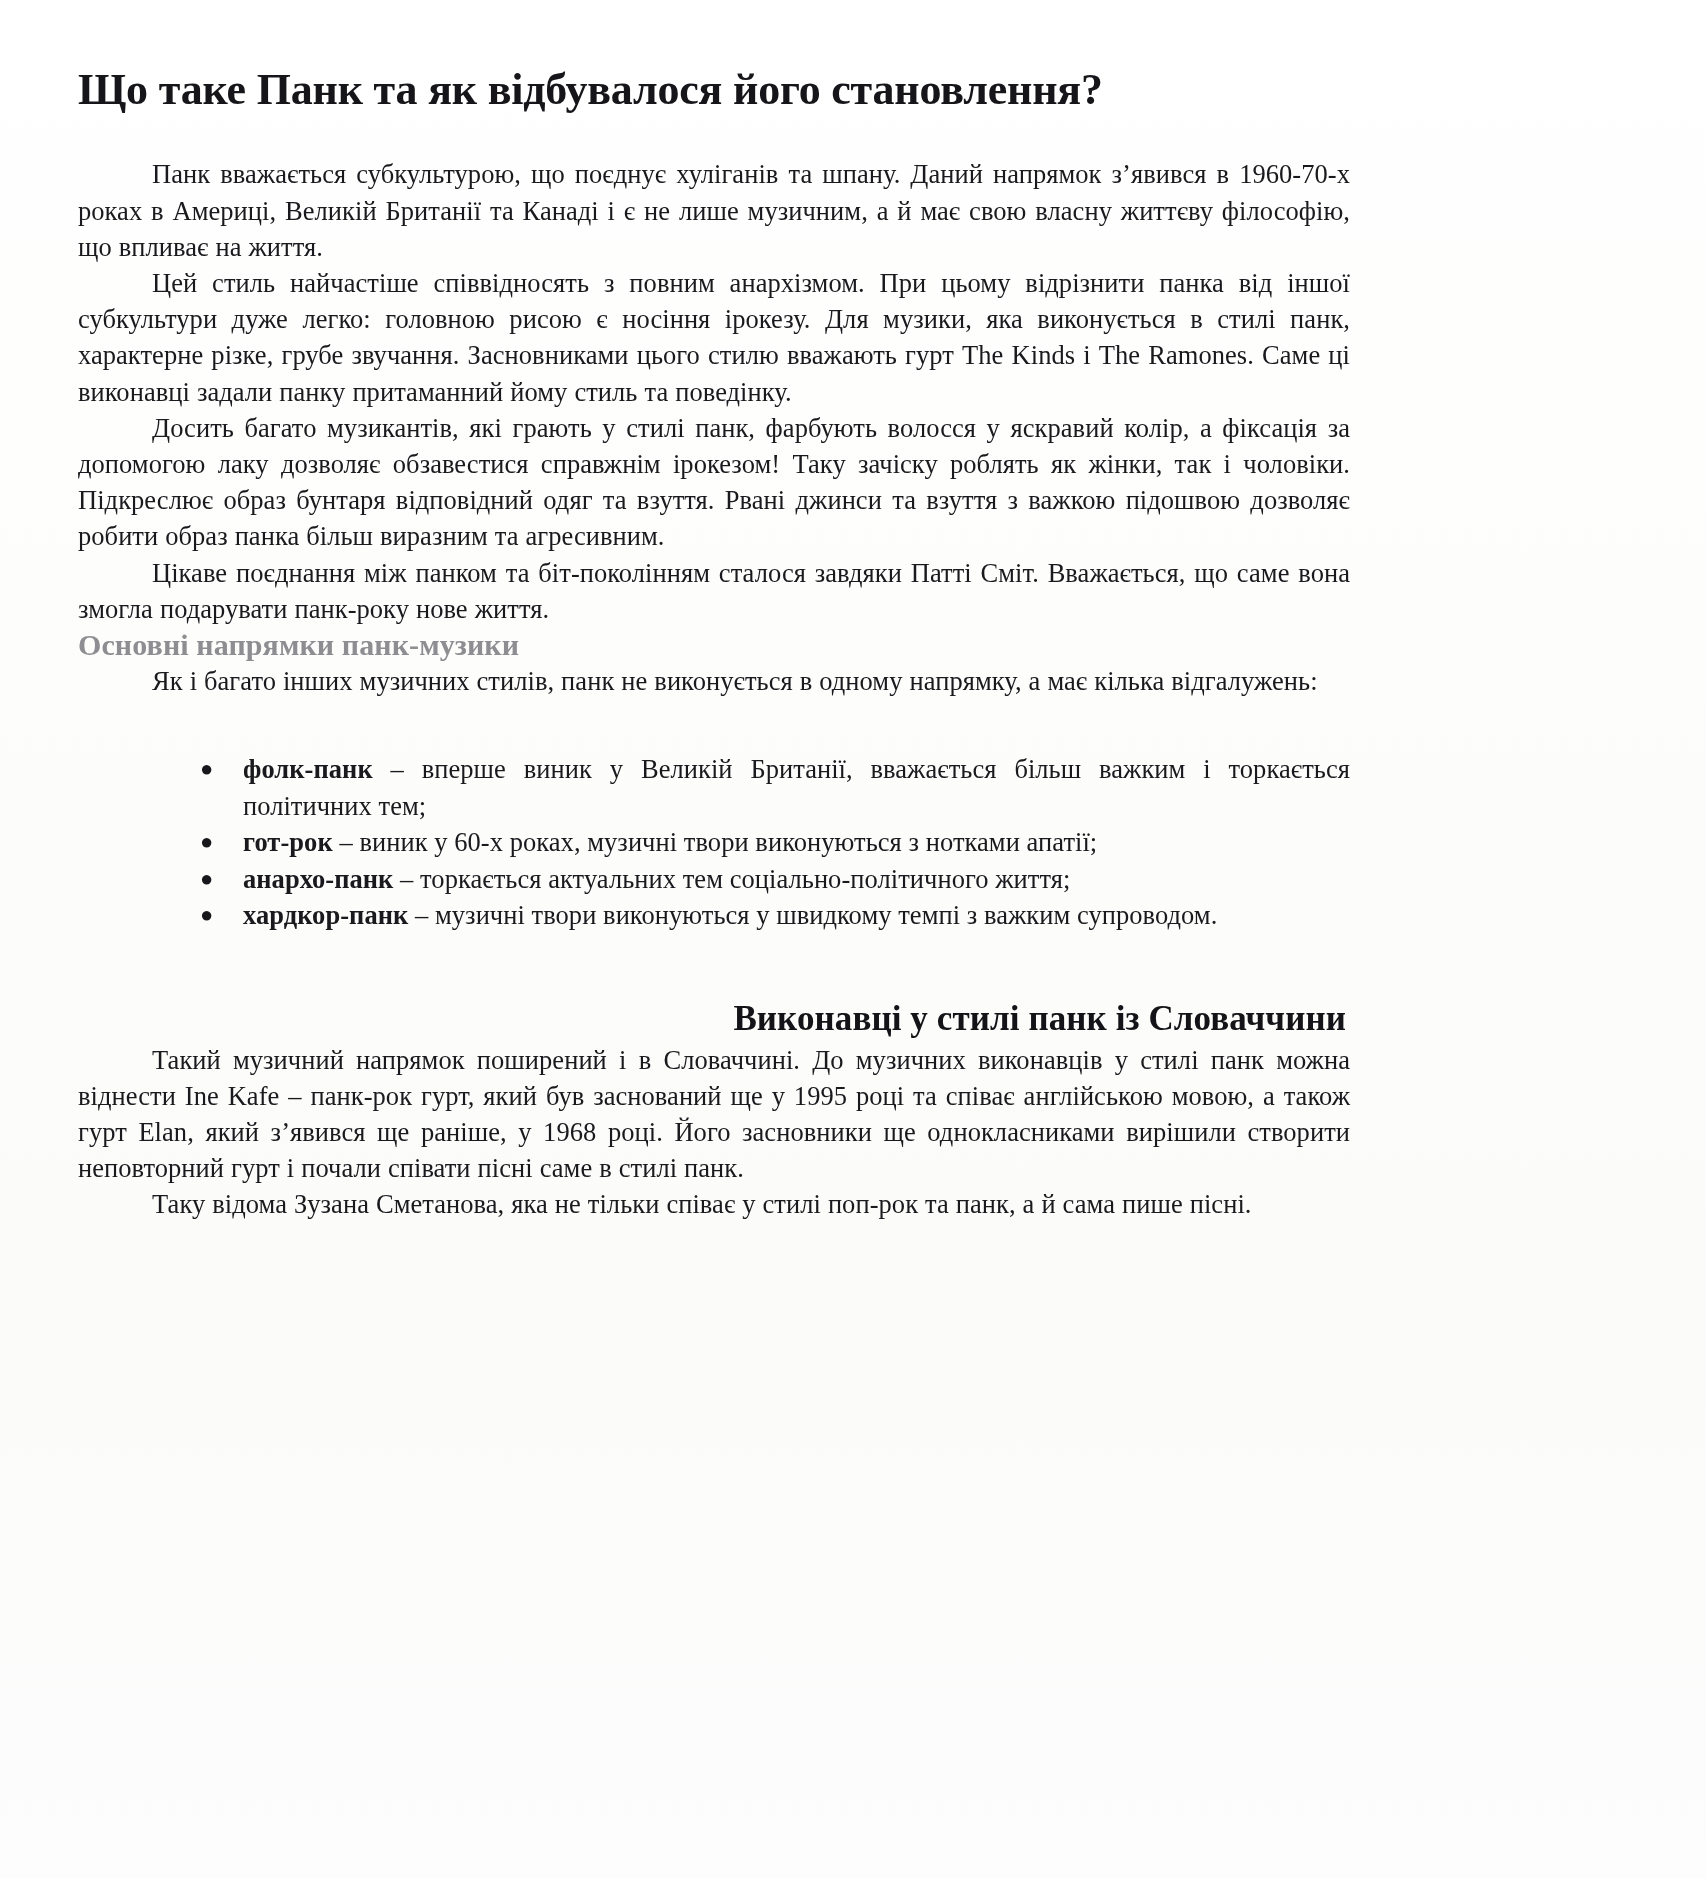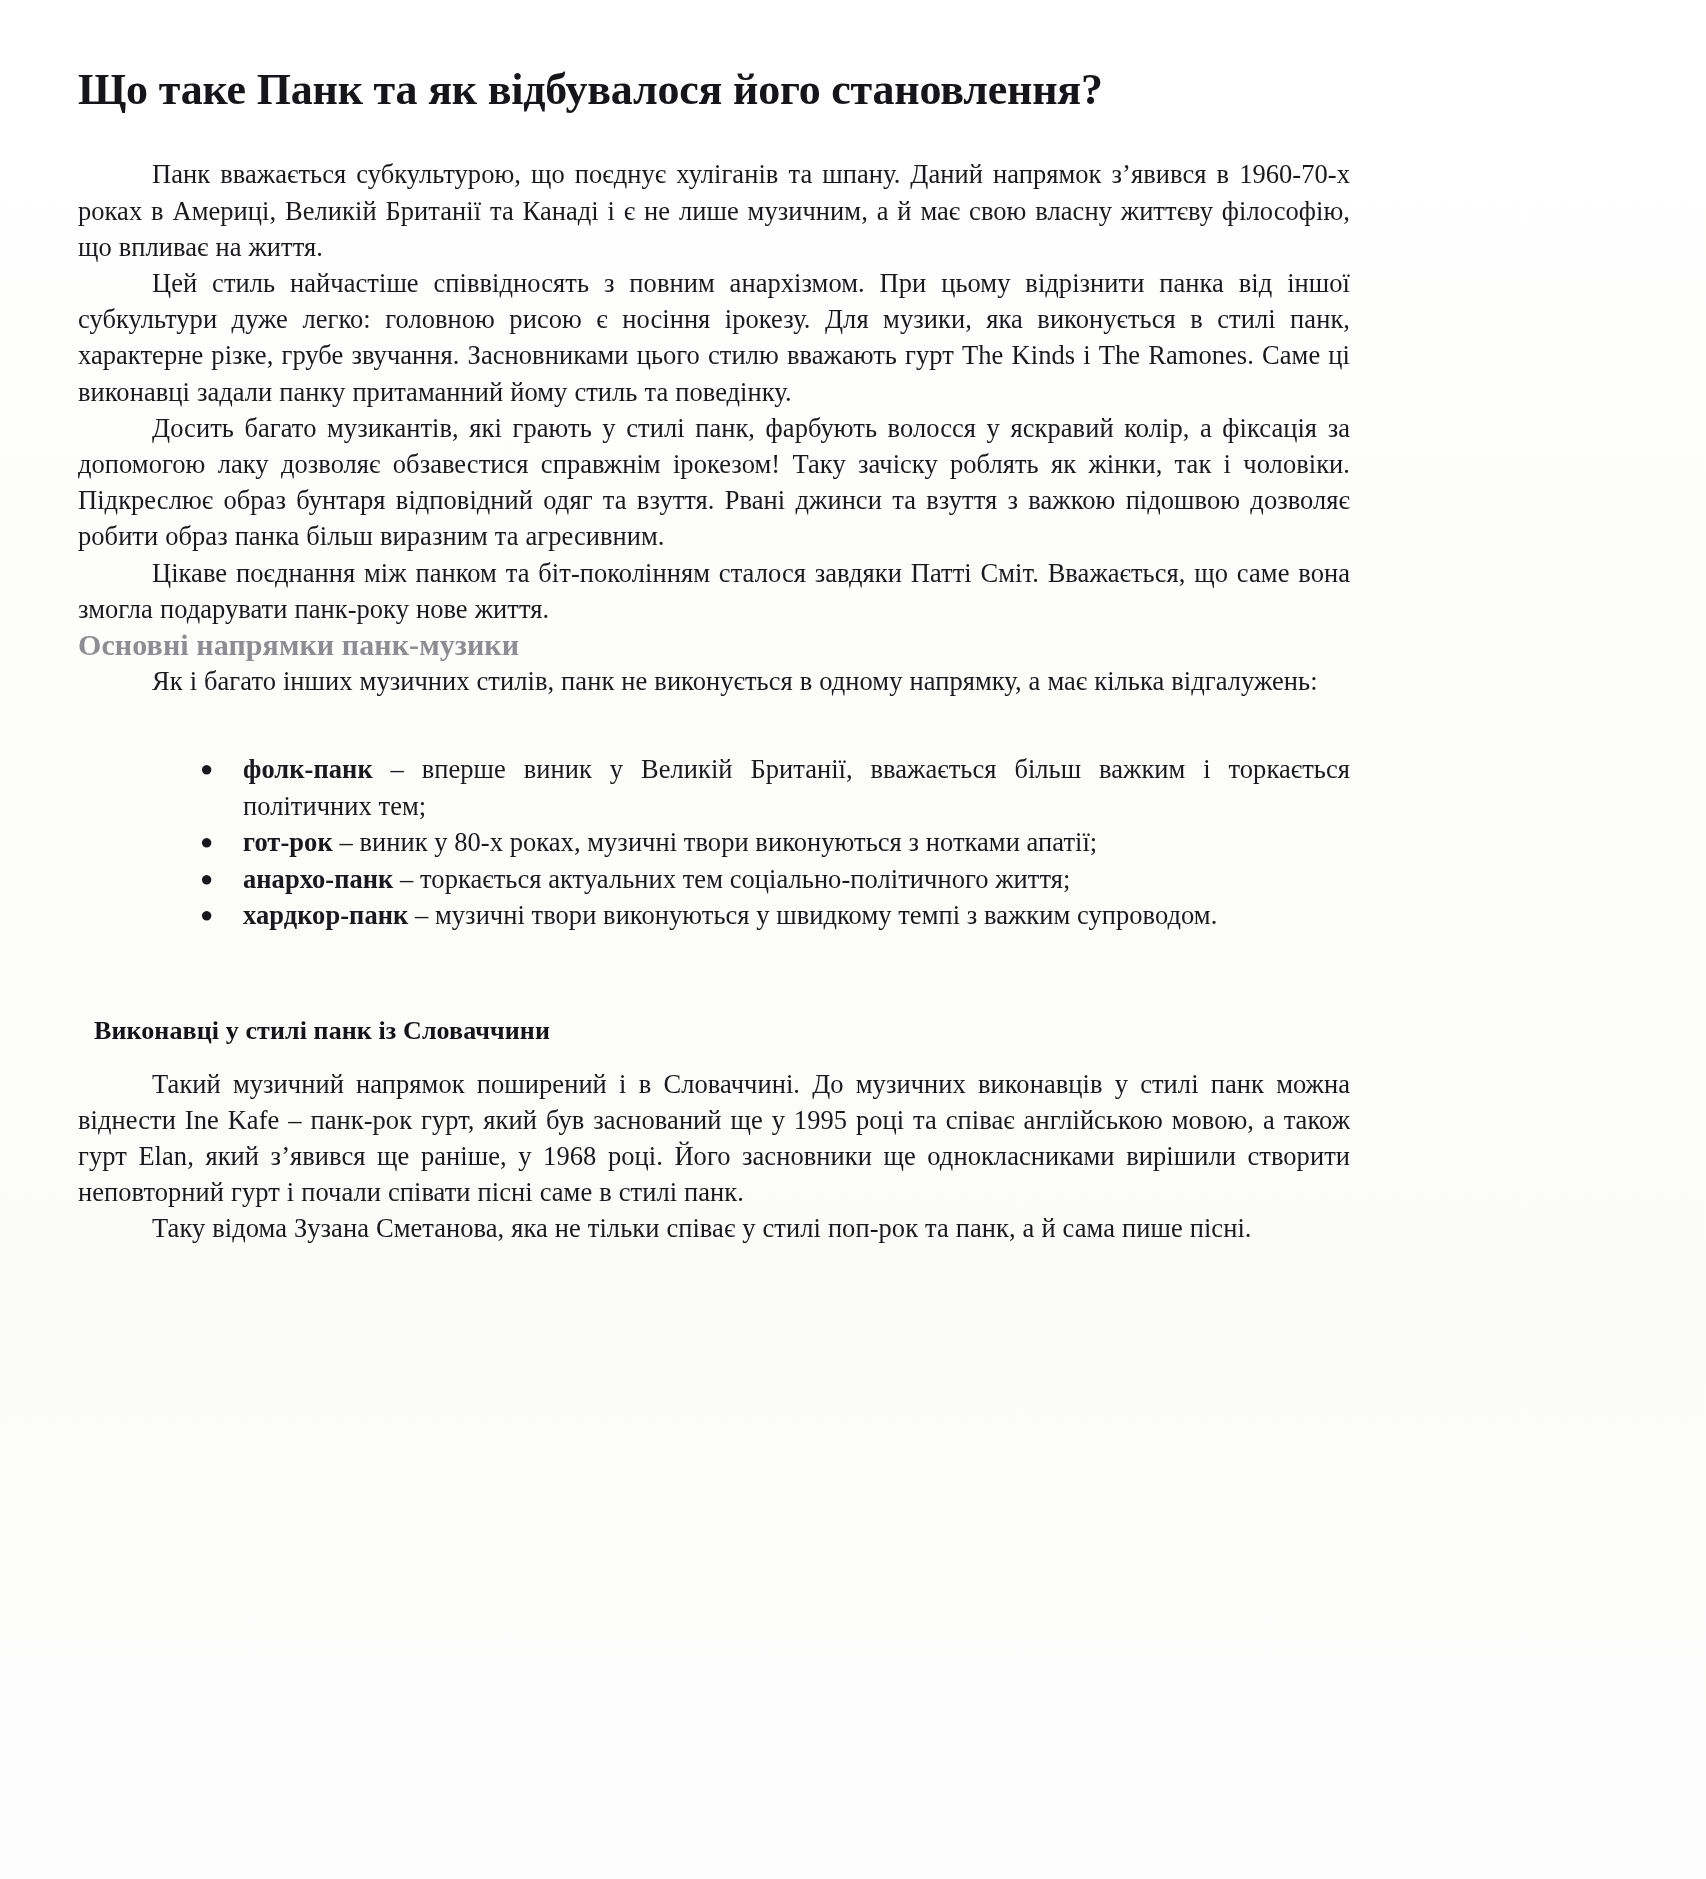--- a/index.html
+++ b/index.html
@@ -65,27 +65,28 @@
     margin: 0;
     font-size: 30px;
     font-weight: bold;
     line-height: 36.2px;
     color: #8e8e92;
     text-indent: 0;
     letter-spacing: 0.1px;
   }
 
   h2.sub-dark {
-    margin: 16px;
-    font-size: 26px;
+    margin: 4px;
+    font-size: 35px;
     font-weight: bold;
     line-height: 36.2px;
     color: #141418;
     text-indent: 0;
     letter-spacing: 0.1px;
+    text-align: right;
   }
   .spacer-md { height: 52px; }
   .spacer-lg { height: 64px; }
 
   ul.branch-list {
     margin: 0;
     padding: 0 0 0 0;
     list-style: none;
   }
   ul.branch-list li {
@@ -140,21 +141,21 @@
 
       <p class="para">Як і багато інших музичних стилів, панк не виконується в одному напрямку, а має кілька відгалужень:</p>
 
       <div class="spacer-md"></div>
 
       <ul class="branch-list">
         <li>
           <span class="bullet">●</span><b>фолк-панк</b><span> – вперше виник у Великій Британії, вважається більш важким і торкається політичних тем;</span>
         </li>
         <li>
-          <span class="bullet">●</span><b>гот-рок</b><span> – виник у 80-х роках, музичні твори виконуються з нотками апатії;</span>
+          <span class="bullet">●</span><b>гот-рок</b><span> – виник у 60-х роках, музичні твори виконуються з нотками апатії;</span>
         </li>
         <li>
           <span class="bullet">●</span><b>анархо-панк</b><span> – торкається актуальних тем соціально-політичного життя;</span>
         </li>
         <li>
           <span class="bullet">●</span><b>хардкор-панк</b><span> – музичні твори виконуються у швидкому темпі з важким супроводом.</span>
         </li>
       </ul>
 
       <div class="spacer-lg"></div>

